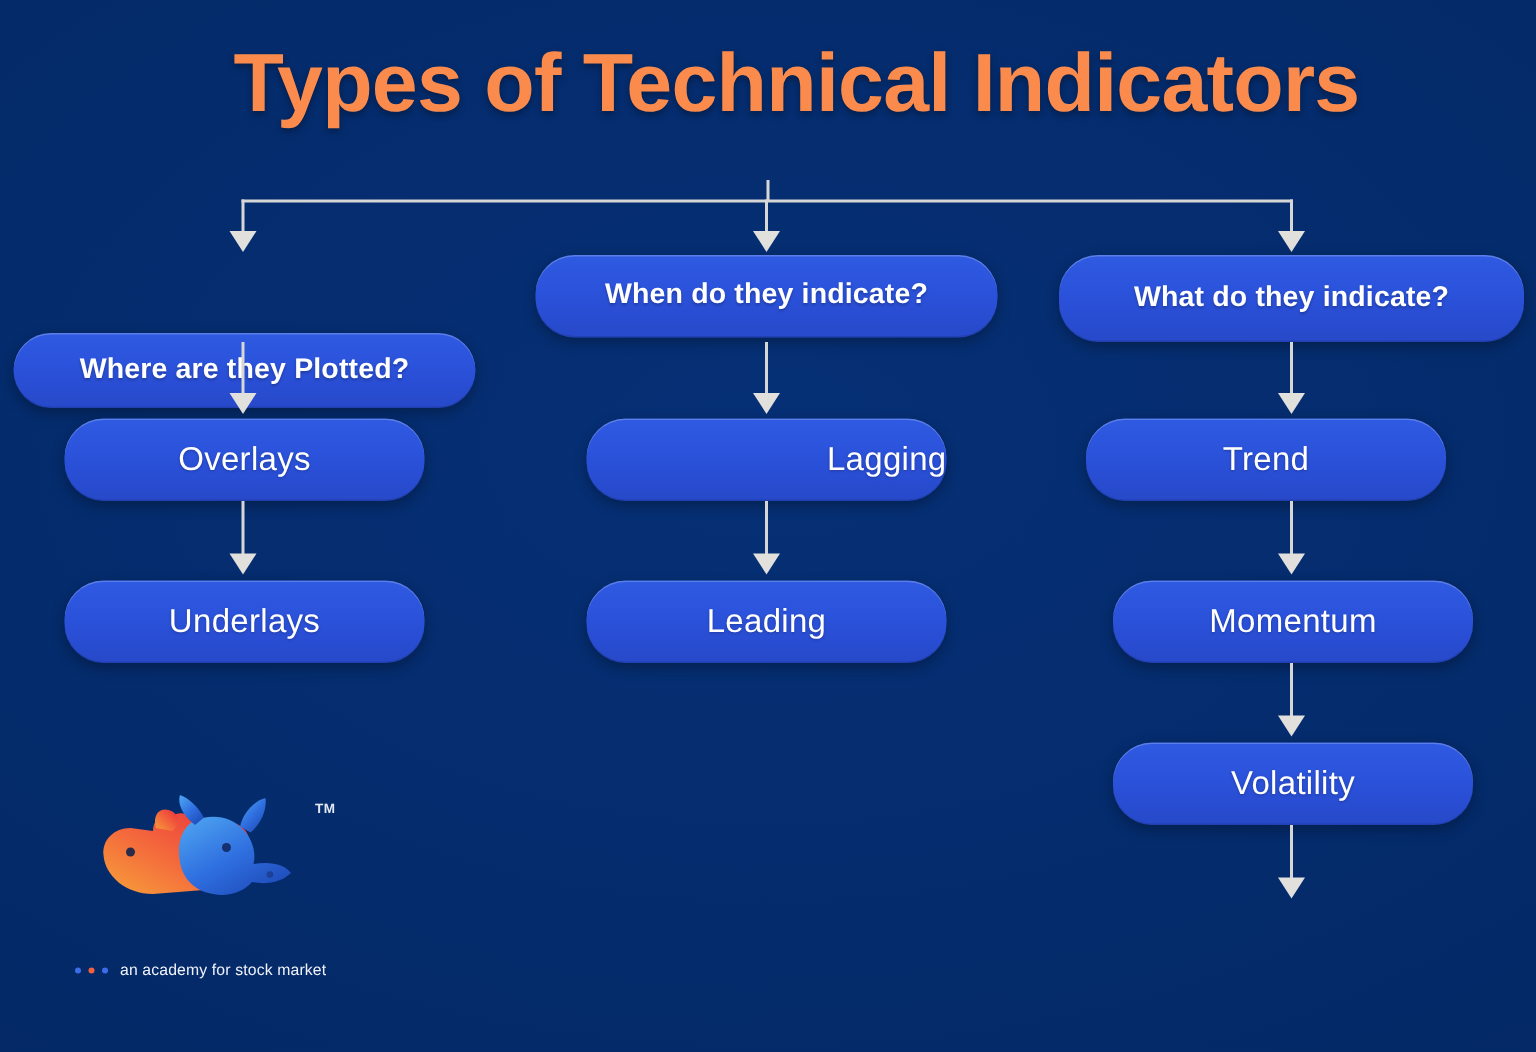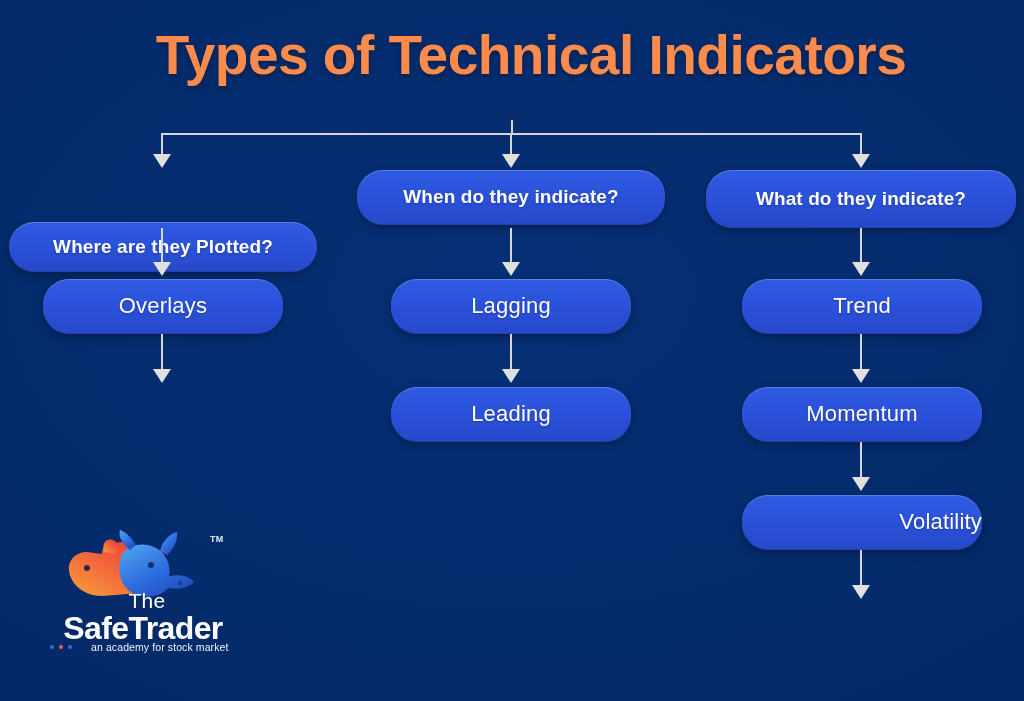--- a/index.html
+++ b/index.html
@@ -146,21 +146,21 @@
     font-size: 10.5px;
     letter-spacing: 0.1px;
     white-space: nowrap;
   }
   .dot {
     width: 4px; height: 4px; border-radius: 50%;
     display: inline-block;
   }
   .dot.b { background: #3c6ce8; }
   .dot.o { background: #f4613c; }
-  .tag-text { margin-left: 14px; }
+  .tag-text { margin-left: 3px; }
 </style>
 </head>
 <body>
 
 <div id="canvas">
 
   <div class="title">Types of Technical Indicators</div>
 
   <div class="conn vline" style="left:511px; top:120px; height:14px;"></div>
   <div class="conn hline" style="left:161px; top:133px; width:701px;"></div>
@@ -181,61 +181,64 @@
   <div class="conn vline" style="left:161px; top:228px; height:38px;"></div>
   <div class="arrowhead" style="left:153px; top:262px;"></div>
 
   <div class="node leaf" style="left:43px; top:279px; width:240px; height:55px;">
     <span>Overlays</span>
   </div>
 
   <div class="conn vline" style="left:161px; top:334px; height:38px;"></div>
   <div class="arrowhead" style="left:153px; top:369px;"></div>
 
+  <div class="node leaf" style="left:43px; top:387px; width:240px; height:55px;">
+    <span>Underlays</span>
+  </div>
 
   <div class="node header" style="left:357px; top:170px; width:308px; height:55px;">
     <span>When do they indicate?</span>
   </div>
 
   <div class="conn vline" style="left:510px; top:228px; height:38px;"></div>
   <div class="arrowhead" style="left:502px; top:262px;"></div>
 
-  <div class="node leaf" style="left:391px; top:279px; width:240px; height:55px;">
+  <div class="node leaf" style="left:391px; top:279px; width:240px; height:55px;justify-content:flex-end;">
     <span>Lagging</span>
   </div>
 
   <div class="conn vline" style="left:510px; top:334px; height:38px;"></div>
   <div class="arrowhead" style="left:502px; top:369px;"></div>
 
   <div class="node leaf" style="left:391px; top:387px; width:240px; height:55px;">
     <span>Leading</span>
   </div>
 
   <div class="node header" style="left:706px; top:170px; width:310px; height:58px;">
     <span>What do they indicate?</span>
   </div>
 
   <div class="conn vline" style="left:860px; top:228px; height:38px;"></div>
   <div class="arrowhead" style="left:852px; top:262px;"></div>
 
-  <div class="node leaf" style="left:742px; top:279px; width:240px; height:55px;">
+  <div class="node leaf" style="left:724px; top:279px; width:240px; height:55px;">
     <span>Trend</span>
   </div>
 
   <div class="conn vline" style="left:860px; top:334px; height:38px;"></div>
   <div class="arrowhead" style="left:852px; top:369px;"></div>
 
   <div class="node leaf" style="left:742px; top:387px; width:240px; height:55px;">
     <span>Momentum</span>
   </div>
 
   <div class="conn vline" style="left:860px; top:442px; height:38px;"></div>
   <div class="arrowhead" style="left:852px; top:477px;"></div>
 
-  <div class="node leaf" style="left:742px; top:495px; width:240px; height:55px;justify-content:flex-end;">
+  <div class="node leaf" style="left:742px; top:495px; width:240px; height:55px;">
     <span>Volatility</span>
   </div>
 
   <div class="conn vline" style="left:860px; top:550px; height:38px;"></div>
   <div class="arrowhead" style="left:852px; top:585px;"></div>
 
 
   <div class="logo">
 
     <div class="logo-mark">
@@ -273,24 +276,20 @@
         <path fill="url(#bullGrad)" d="M104 23 C106 14 113 6 121 4 C122 12 118 21 111 27 Z"></path>
 
         <circle cx="95" cy="37" r="3" fill="#16306f"></circle>
 
         <circle cx="124" cy="55" r="2.2" fill="#16306f" opacity="0.55"></circle>
       </svg>
     </div>
 
     <div class="logo-tm">TM</div>
 
-    <div class="logo-word">
-      <div class="logo-the">The</div>
-      <div class="logo-main"><span class="logo-safe">Safe</span><span class="logo-trader">Trader</span></div>
-    </div>
 
     <div class="logo-tag">
       <span class="dot b"></span>
       <span class="dot o"></span>
       <span class="dot b"></span>
       <span class="tag-text">an academy for stock market</span>
     </div>
 
   </div>
 

